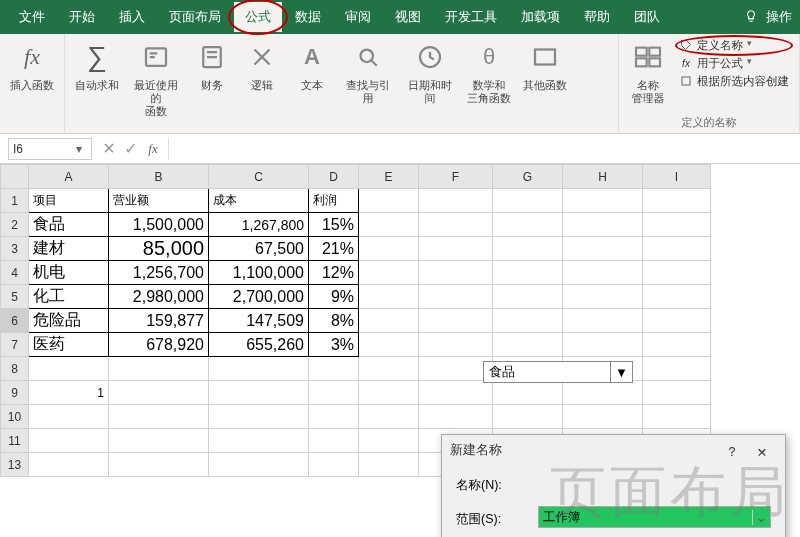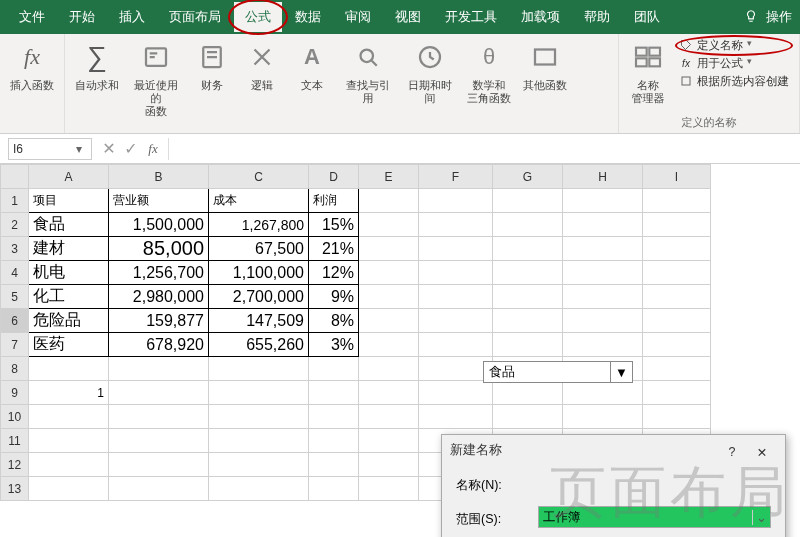--- a/index.html
+++ b/index.html
@@ -388,32 +388,20 @@
           <td class="" style=""></td>
           <td class="" style=""></td>
           <td class="" style=""></td>
           <td class="" style=""></td>
           <td class="" style=""></td>
           <td class="" style=""></td>
           <td class="" style=""></td>
           <td class="" style=""></td>
         </tr>
         <tr>
-          <th class="rowhdr">12</th>
-          <td class="" style=""></td>
-          <td class="" style=""></td>
-          <td class="" style=""></td>
-          <td class="" style=""></td>
-          <td class="" style=""></td>
-          <td class="" style=""></td>
-          <td class="" style=""></td>
-          <td class="" style=""></td>
-          <td class="" style=""></td>
-        </tr>
-        <tr>
           <th class="rowhdr">13</th>
           <td class="" style=""></td>
           <td class="" style=""></td>
           <td class="" style=""></td>
           <td class="" style=""></td>
           <td class="" style=""></td>
           <td class="" style=""></td>
           <td class="" style=""></td>
           <td class="" style=""></td>
           <td class="" style=""></td>

